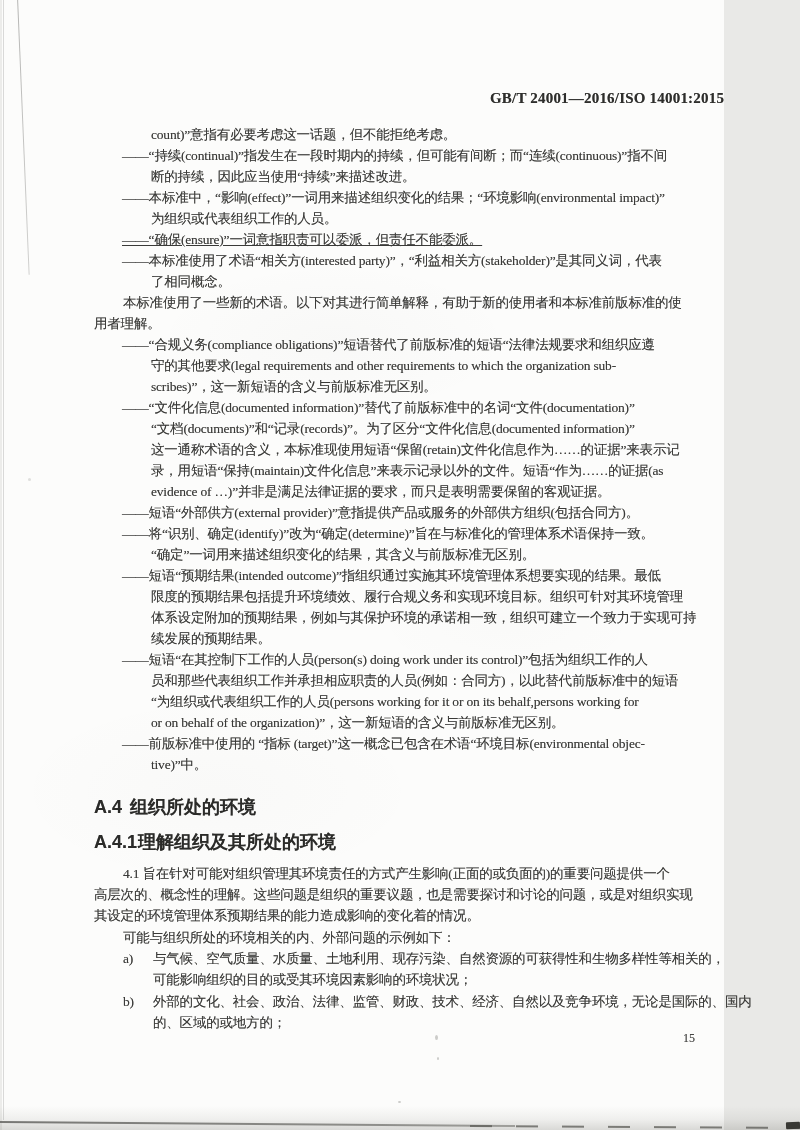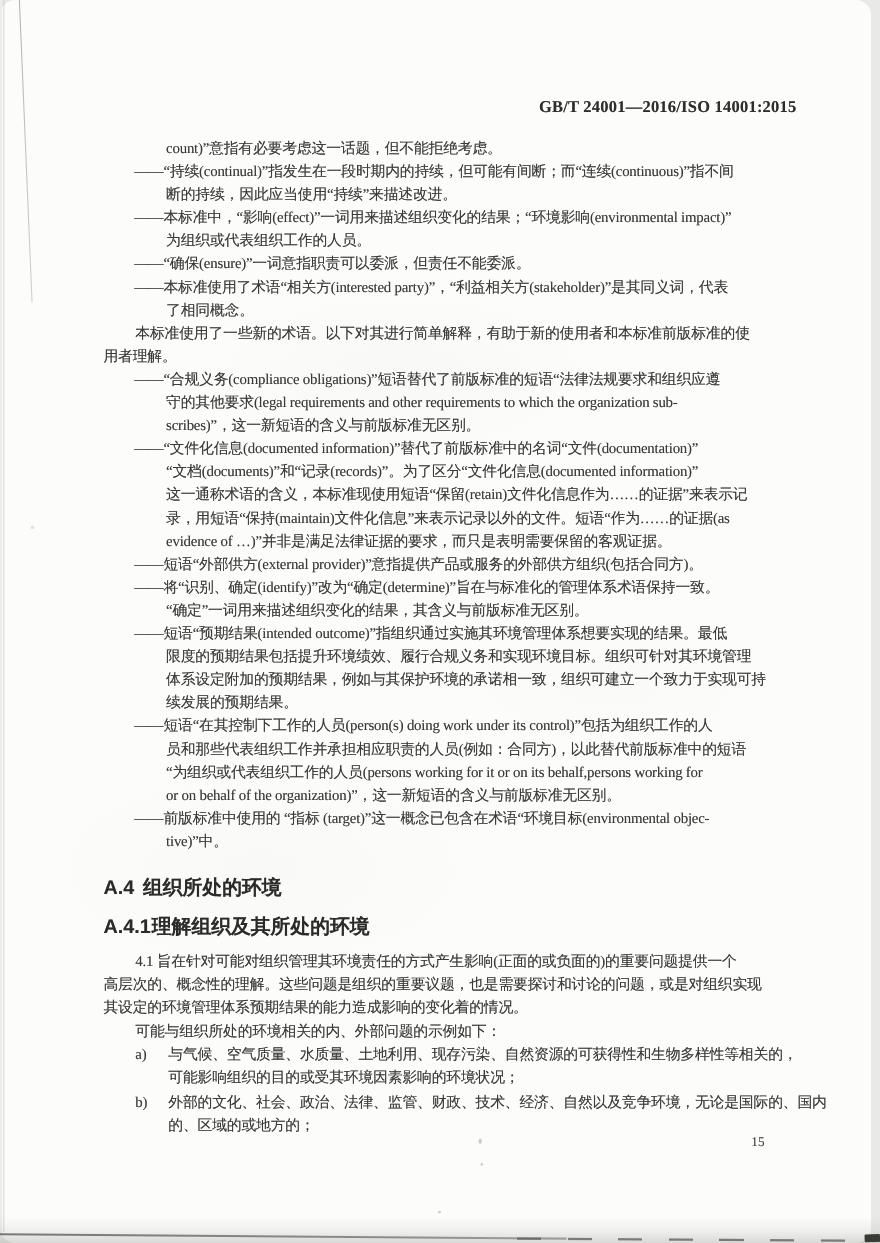--- a/index.html
+++ b/index.html
@@ -1,25 +1,24 @@
 <!DOCTYPE html>
 <html><head>
 <meta charset="utf-8">
 <style>
   html,body{margin:0;padding:0;}
   body{width:800px;height:1130px;overflow:hidden;background:#e9e9e7;}
   .page{
-    position:relative;width:792px;height:1130px;
+    position:relative;width:724px;height:1130px;
     background:
       radial-gradient(ellipse 260px 110px at 46% 30%, rgba(60,60,55,0.018), transparent 70%),
       radial-gradient(ellipse 300px 140px at 30% 70%, rgba(60,60,55,0.015), transparent 70%),
       radial-gradient(ellipse 200px 90px at 70% 55%, rgba(60,60,55,0.012), transparent 70%),
       #fcfcfb;
     font-family:"Liberation Serif","DejaVu Serif",serif;
-    border-radius:14px;
   }
   .ln{
     position:absolute;
     font-size:13.5px;
     line-height:14px;
     letter-spacing:-0.2px;
     color:#3a3a38;
     white-space:pre;
     text-shadow:0 0 0.5px rgba(45,45,42,0.45);
   }
@@ -91,21 +90,21 @@
   <div class="speck speck4"></div>
 
   <div class="hdr">GB/T 24001—2016/ISO 14001:2015</div>
 
   <div id="lines">
       <div class="ln" style="left: 151px; top: 128px;">count)”意指有必要考虑这一话题，但不能拒绝考虑。</div>
       <div class="ln" style="left: 122px; top: 149px;">——“持续(continual)”指发生在一段时期内的持续，但可能有间断；而“连续(continuous)”指不间</div>
       <div class="ln" style="left: 151px; top: 170px;">断的持续，因此应当使用“持续”来描述改进。</div>
       <div class="ln" style="left: 122px; top: 191px;">——本标准中，“影响(effect)”一词用来描述组织变化的结果；“环境影响(environmental impact)”</div>
       <div class="ln" style="left: 151px; top: 212px;">为组织或代表组织工作的人员。</div>
-      <div class="ln" style="left: 122px; top: 233px;">——“确保(ensure)”一词意指职责可以委派，但责任不能委派。</div>
+      <div class="ln" style="left: 122px; top: 233px; text-decoration: underline;">——“确保(ensure)”一词意指职责可以委派，但责任不能委派。</div>
       <div class="ln" style="left: 122px; top: 254px;">——本标准使用了术语“相关方(interested party)”，“利益相关方(stakeholder)”是其同义词，代表</div>
       <div class="ln" style="left: 151px; top: 275px;">了相同概念。</div>
       <div class="ln" style="left: 123px; top: 296px;">本标准使用了一些新的术语。以下对其进行简单解释，有助于新的使用者和本标准前版标准的使</div>
       <div class="ln" style="left: 94px; top: 317px;">用者理解。</div>
       <div class="ln" style="left: 122px; top: 338px;">——“合规义务(compliance obligations)”短语替代了前版标准的短语“法律法规要求和组织应遵</div>
       <div class="ln" style="left: 151px; top: 359px;">守的其他要求(legal requirements and other requirements to which the organization sub-</div>
       <div class="ln" style="left: 151px; top: 380px;">scribes)”，这一新短语的含义与前版标准无区别。</div>
       <div class="ln" style="left: 122px; top: 401px;">——“文件化信息(documented information)”替代了前版标准中的名词“文件(documentation)”</div>
       <div class="ln" style="left: 151px; top: 422px;">“文档(documents)”和“记录(records)”。为了区分“文件化信息(documented information)”</div>
       <div class="ln" style="left: 151px; top: 443px;">这一通称术语的含义，本标准现使用短语“保留(retain)文件化信息作为……的证据”来表示记</div>

